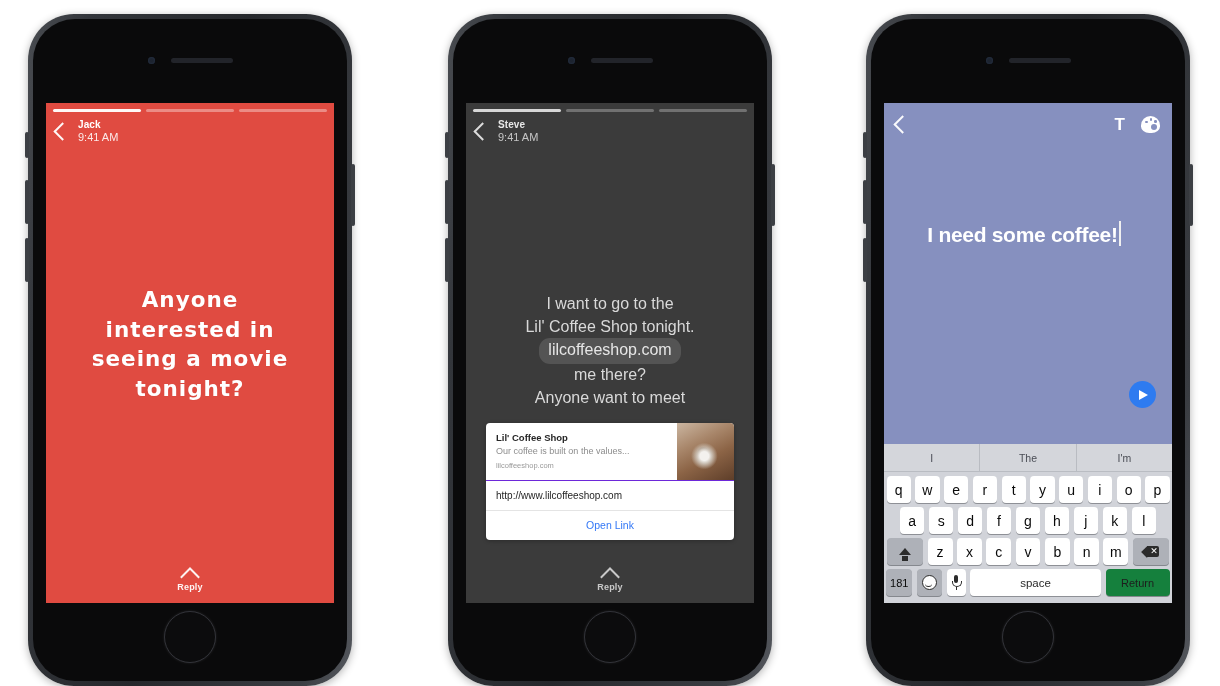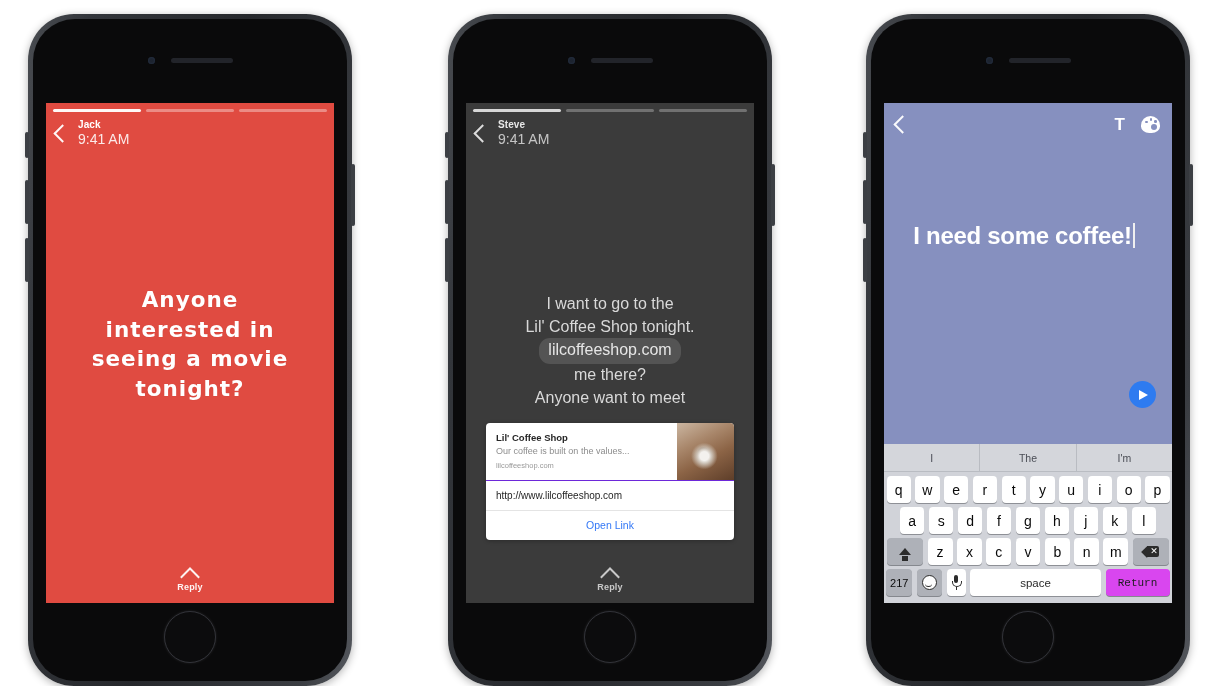--- a/index.html
+++ b/index.html
@@ -110,21 +110,21 @@
     border-bottom: 2.6px solid rgba(255,255,255,.95);
     transform: rotate(45deg);
     margin-top: 1px;
   }
   .story-dark .chev-left { border-color: rgba(255,255,255,.82); }
   .head-meta { line-height: 1.18; }
   .head-name {
     font-size: 10px; font-weight: bold; color: #ffffff; letter-spacing: .1px;
   }
   .head-time {
-    font-size: 14px; color: rgba(255,255,255,.88);
+    font-size: 11px; color: rgba(255,255,255,.88);
   }
   .story-dark .head-name { color: rgba(255,255,255,.88); }
   .story-dark .head-time { color: rgba(255,255,255,.70); }
 
   
   .hand-text {
     position: absolute; top: 182px; left: 12px; right: 12px;
     text-align: center;
     color: #ffffff;
     font-family: "DejaVu Sans", sans-serif;
@@ -236,21 +236,21 @@
   }
   .palette-dot { position: absolute; width: 2.6px; height: 2.6px; border-radius: 50%; background: #8690bf; }
   .pd1 { left: 4px;  top: 5px; }
   .pd2 { left: 8.5px; top: 2.6px; }
   .pd3 { left: 13px; top: 4.5px; }
 
   .compose-text {
     position: absolute; top: 118px; left: 8px; right: 16px;
     text-align: center;
     color: #ffffff;
-    font-size: 24px;
+    font-size: 21px;
     font-weight: bold;
     line-height: 1.26;
     letter-spacing: -.3px;
   }
   .caret {
     display: inline-block;
     width: 2px; height: 25px;
     background: #f0f0f0;
     vertical-align: -4px;
     margin-left: 1px;
@@ -298,21 +298,21 @@
     border-radius: 4px;
     box-shadow: 0 1px 0 #8e9096;
     display: flex; align-items: center; justify-content: center;
     font-size: 14px; color: #0a0a0a;
     font-family: "Liberation Sans", sans-serif;
   }
   .key.wide { flex: 1.48; background: #aeb1b8; box-shadow: 0 1px 0 #85888e; }
   .key.fn   { flex: .84; background: #aeb1b8; box-shadow: 0 1px 0 #85888e; font-size: 11px; }
   .key.mic  { flex: .62; }
   .key.space { flex: 4.3; font-size: 11.5px; color: #2a2a2a; }
-  .key.ret  { flex: 2.1; background: #d946ef; box-shadow: 0 1px 0 #85888e; font-size: 11px; color: #1d1d1d; font-family: Liberation Mono, monospace; }
+  .key.ret  { flex: 2.1; background: #15803d; box-shadow: 0 1px 0 #85888e; font-size: 11px; color: #1d1d1d; }
   .kb-row.r4 { padding-bottom: 4px; }
 
   .shift-glyph {
     width: 0; height: 0;
     border-left: 6.5px solid transparent;
     border-right: 6.5px solid transparent;
     border-bottom: 7.5px solid #2b2b2b;
     position: relative;
   }
   .shift-glyph::after {
@@ -556,21 +556,21 @@
               <div class="key">n</div>
               <div class="key">m</div>
               <div class="key wide">
                 <span class="del-glyph">
                     <span class="del-x">✕</span>
                   </span>
               </div>
             </div>
 
             <div class="kb-row r4">
-              <div class="key fn">217</div>
+              <div class="key fn">181</div>
               <div class="key fn">
                 <span class="emoji-glyph"></span>
               </div>
               <div class="key mic">
                 <span class="mic-glyph">
                     <span class="mic-stem"></span>
                   </span>
               </div>
               <div class="key space">space</div>
               <div class="key ret">Return</div>

